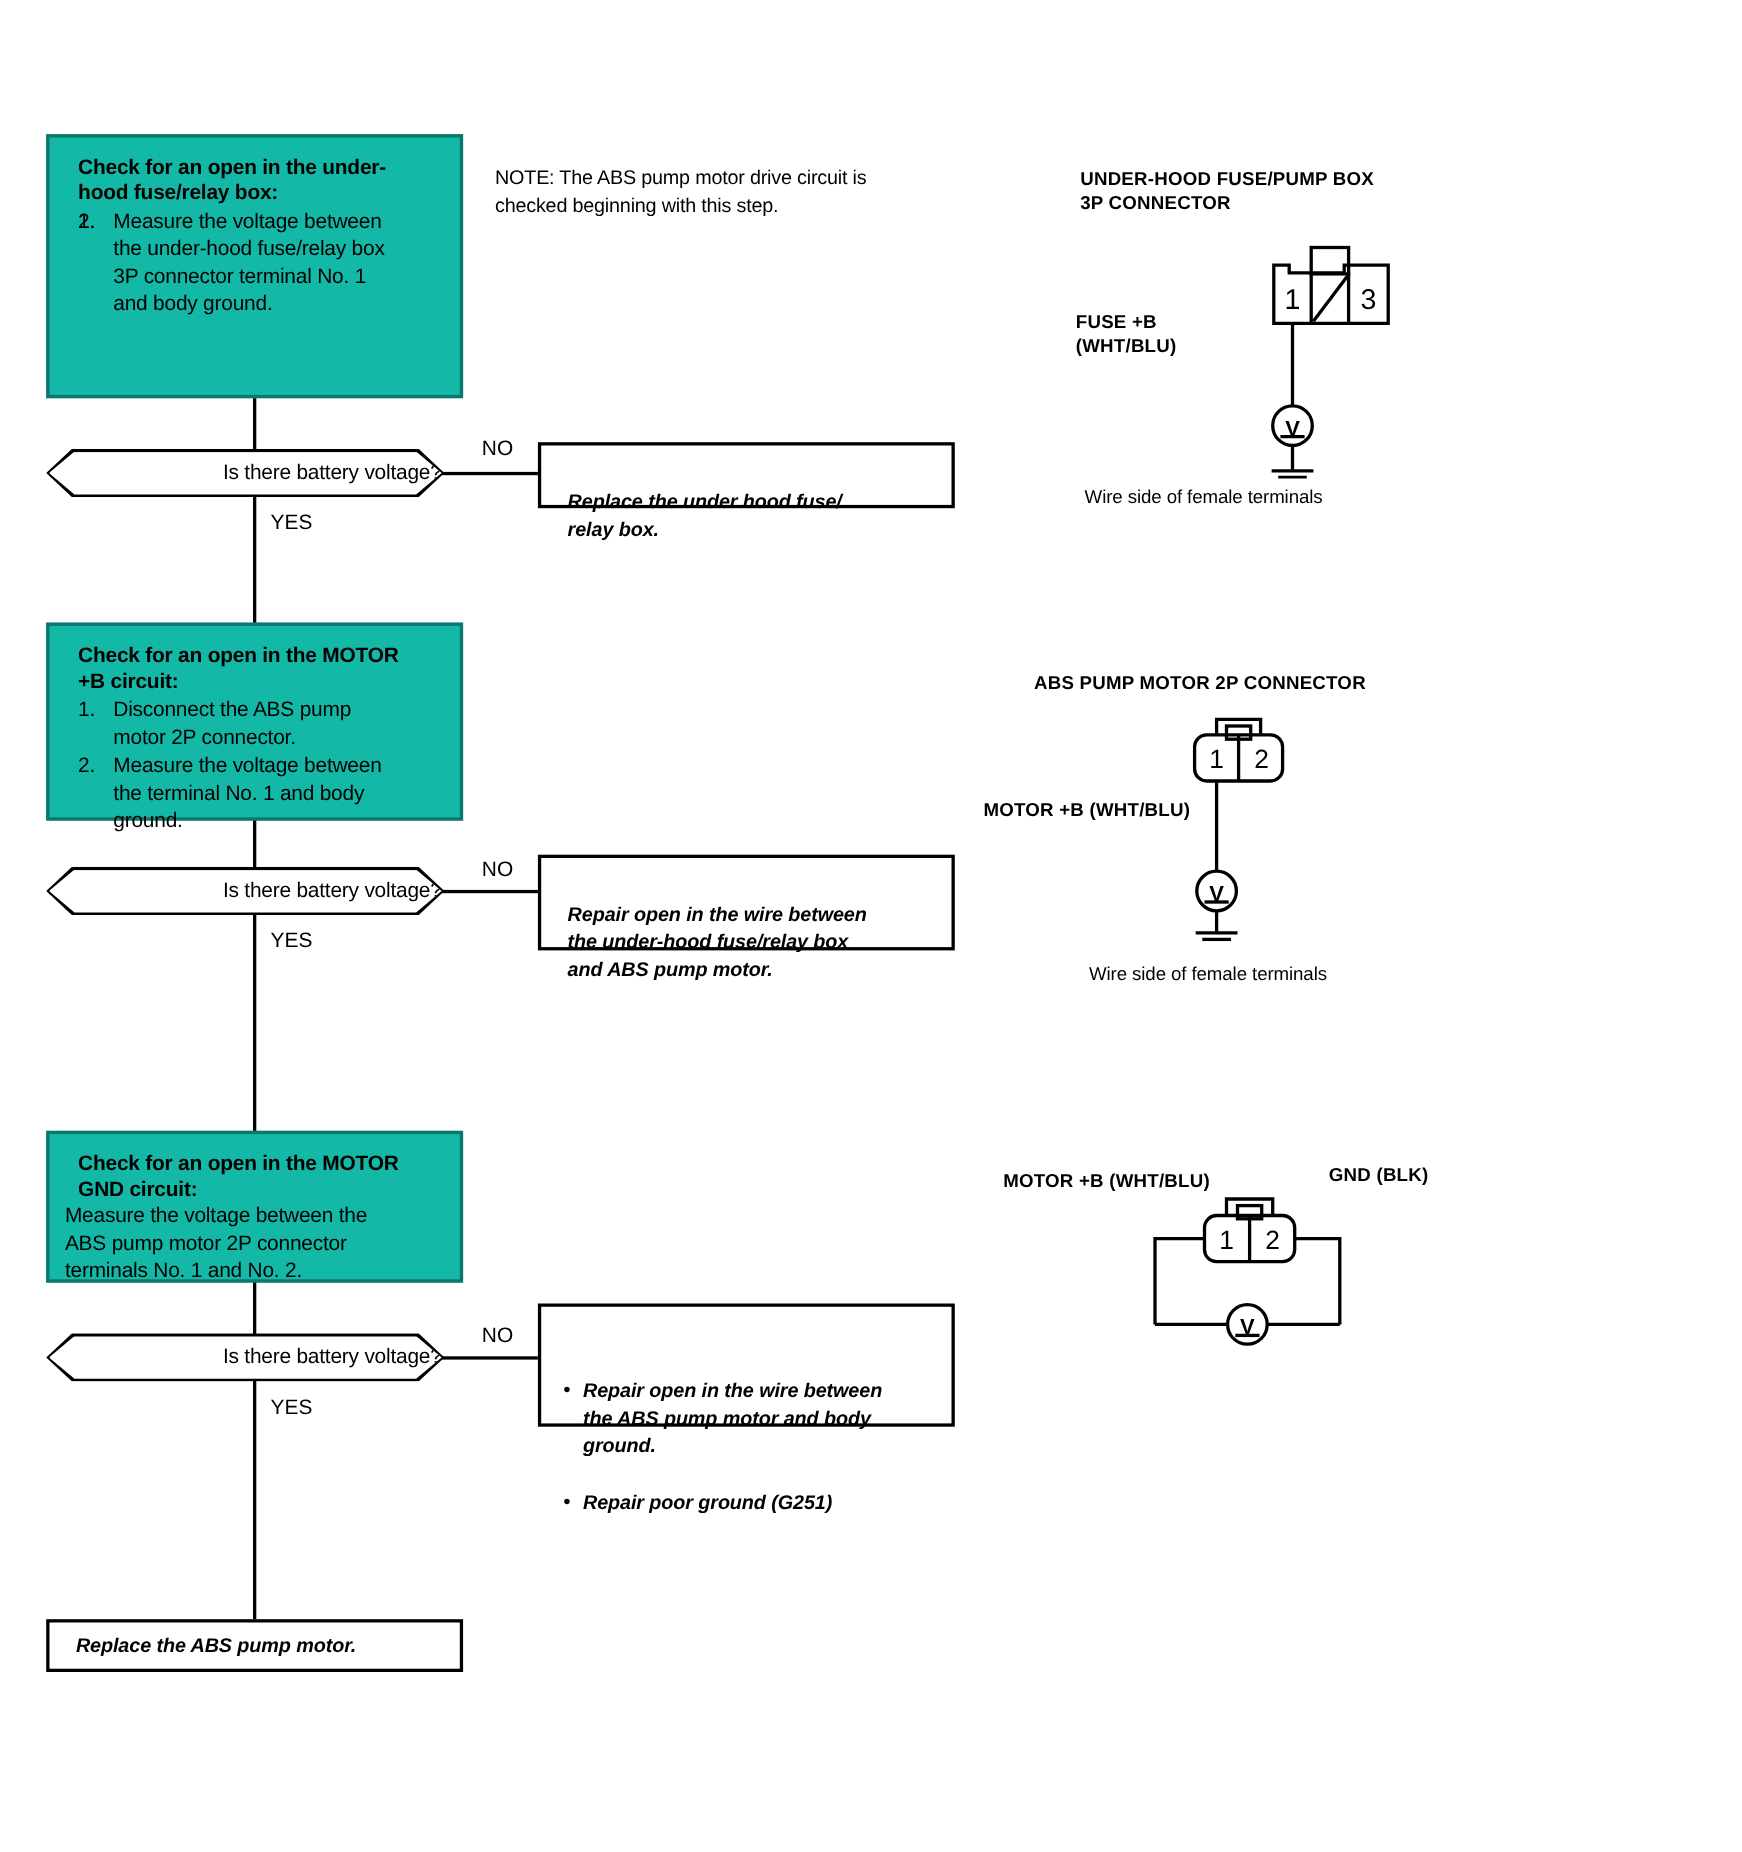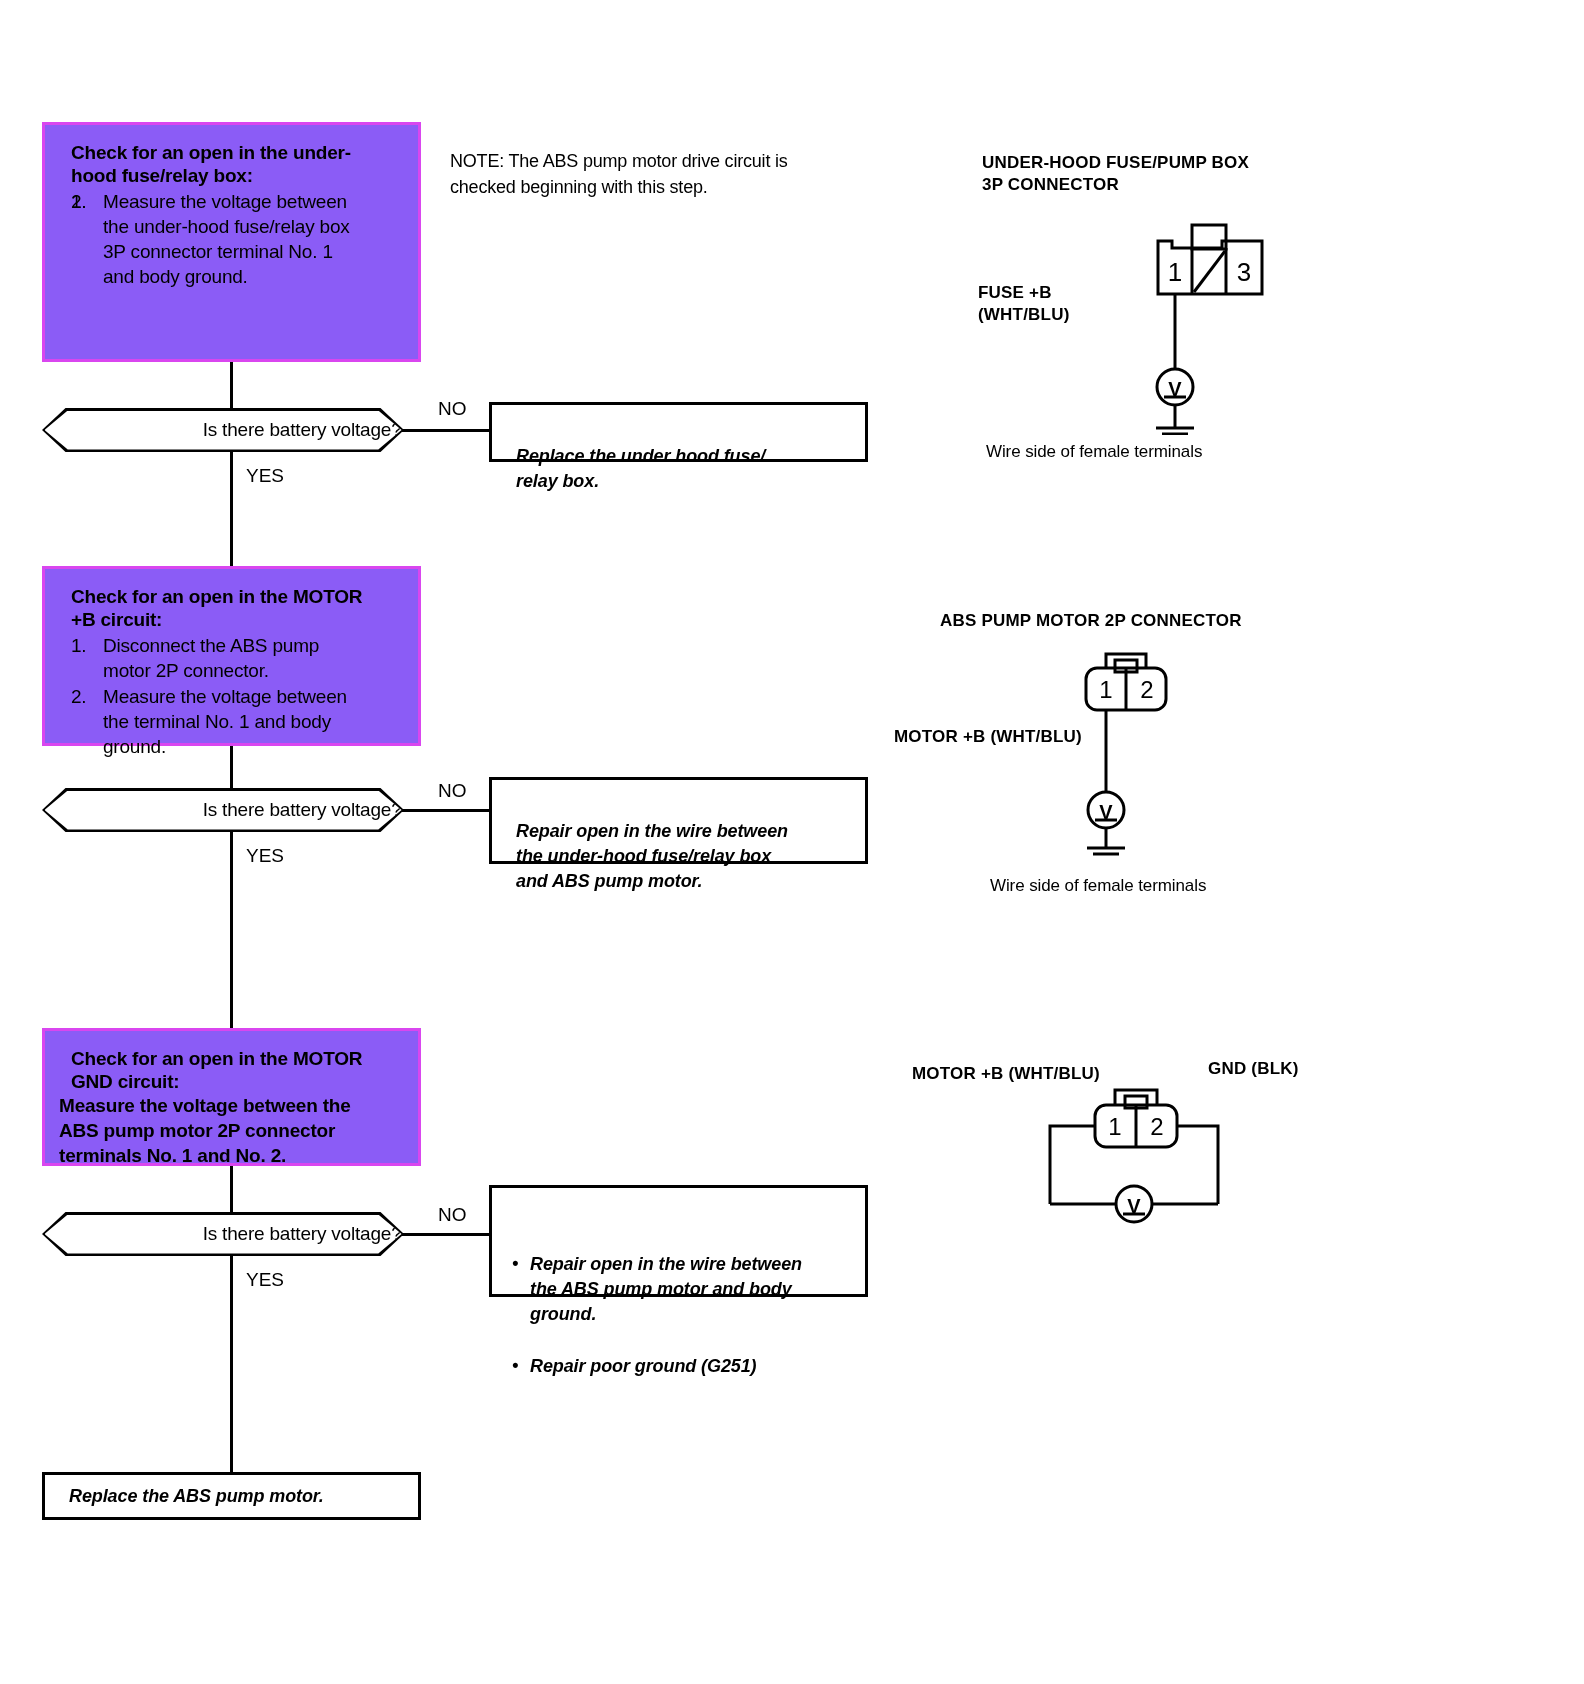--- a/index.html
+++ b/index.html
@@ -15,23 +15,23 @@
     position: relative;
     width: 1584px;
     height: 1684px;
     background: #ffffff;
     overflow: hidden;
   }
   .abs { position: absolute; }
 
   
   .proc-box {
-    border: 3px solid #d946ef;
+    border: 3px solid #0f766e;
     box-sizing: border-box;
-    background: #8b5cf6;
+    background: #14b8a6;
     padding: 16px 14px 10px 26px;
   }
   .proc-title {
     font-weight: bold;
     font-size: 19px;
     line-height: 23px;
     letter-spacing: -0.2px;
     white-space: pre-line;
   }
   .proc-plain {
@@ -210,21 +210,21 @@
 the under-hood fuse/relay box
 and ABS pump motor.</div>
   </div>
 
   <div class="abs vline" style="left:230px; top:830px; height:200px;"></div>
   <div class="abs edge-label" style="left:246px; top:845px;">YES</div>
 
   <div class="abs proc-box" style="left:42px; top:1028px; width:379px; height:138px;">
     <div class="proc-title">Check for an open in the MOTOR
 GND circuit:</div>
-    <div class="proc-plain" style="margin-left:-12px;font-weight:bold;">Measure the voltage between the
+    <div class="proc-plain" style="margin-left:-12px;">Measure the voltage between the
 ABS pump motor 2P connector
 terminals No. 1 and No. 2.</div>
   </div>
 
   <div class="abs vline" style="left:230px; top:1166px; height:48px;"></div>
 
   <div class="abs decision" style="left:42px; top:1212px; width:362px; height:44px;">
     <div class="inner">
       <span>Is there battery voltage?</span>
     </div>

